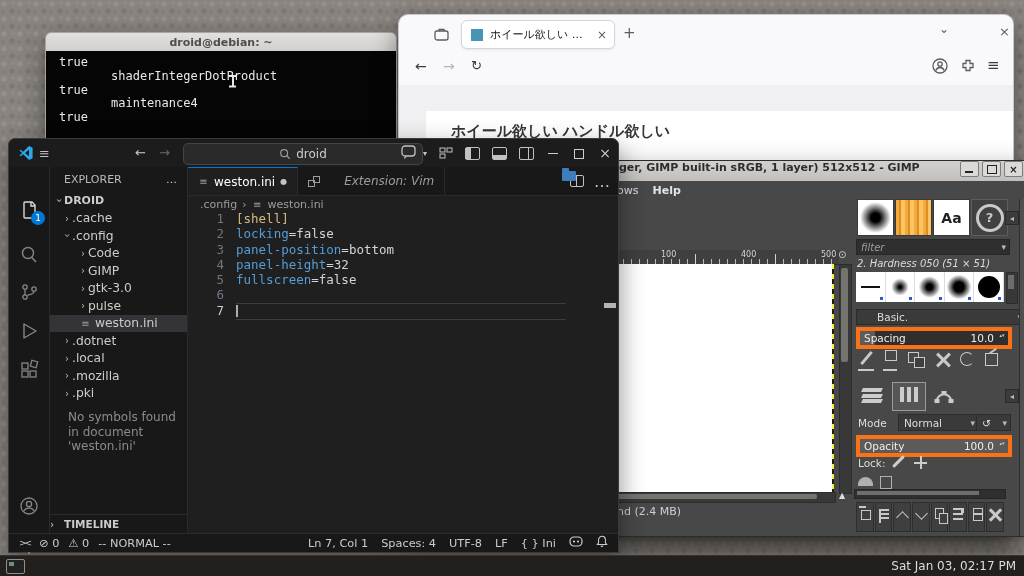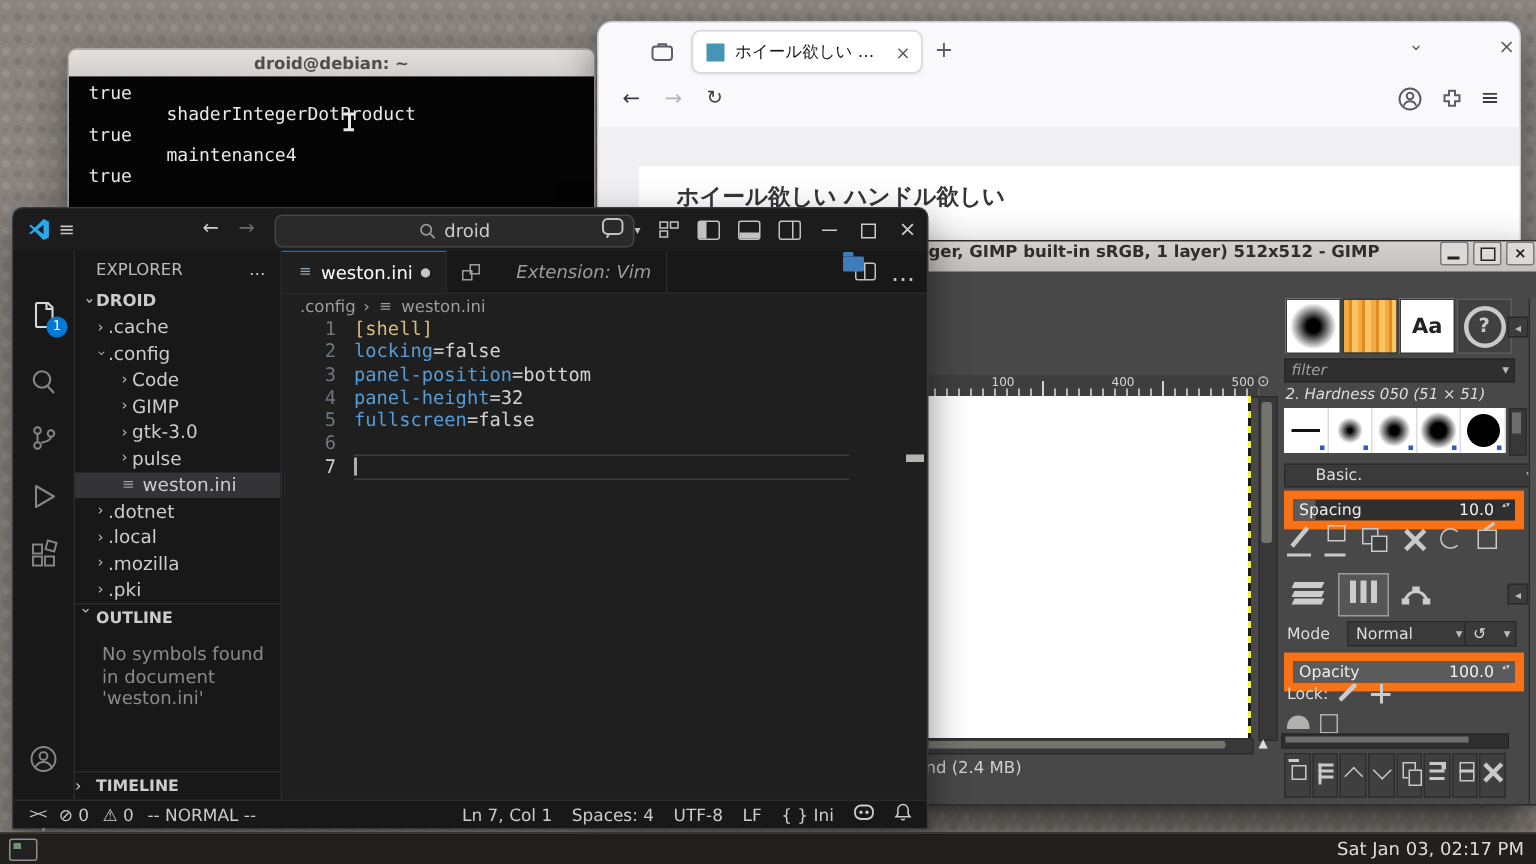--- a/index.html
+++ b/index.html
@@ -89,21 +89,21 @@
   .bline{position:absolute;left:5px;top:14px;width:19px;height:2px;background:#111;}
   .bdot1{position:absolute;inset:0;background:radial-gradient(circle at 50% 50%, #000 0 6%, rgba(0,0,0,0) 42%);}
   .bdot2{position:absolute;inset:0;background:radial-gradient(circle at 50% 50%, #000 0 14%, rgba(0,0,0,0) 52%);}
   .bdot3{position:absolute;inset:0;background:radial-gradient(circle at 50% 50%, #000 0 24%, rgba(0,0,0,0) 60%);}
   .bsolid{position:absolute;left:4px;top:4px;width:22px;height:22px;border-radius:50%;background:#000;}
   .bscroll{position:absolute;left:152px;top:73px;width:10px;height:30px;background:#383838;border:1px solid #2c2c2c;}
   .bscroll::after{content:"";position:absolute;left:1px;top:2px;width:6px;height:14px;background:#6d6d6d;}
   .gselect{position:absolute;left:2px;width:148px;height:14px;background:#3a3a3a;border:1px solid #2c2c2c;
     font-size:10.5px;color:#ddd;display:flex;align-items:center;padding-left:20px;}
   .gselect .dd{position:absolute;right:3px;font-size:9px;color:#bbb;}
-  .gslider{position:absolute;left:2px;width:148px;height:14px;background:#2f2f2f;border:6px solid #f97316;overflow:hidden;}
+  .gslider{position:absolute;left:2px;width:148px;height:14px;background:#2f2f2f;border:4px solid #f97316;overflow:hidden;}
   .gslider .fill{position:absolute;left:0;top:0;bottom:0;background:#5b5b5b;}
   .gslider .lab{position:absolute;left:4px;top:1px;font-size:10.5px;color:#eee;}
   .gslider .val{position:absolute;right:14px;top:1px;font-size:10.5px;color:#eee;}
   .spin{position:absolute;right:2px;top:1px;width:8px;font-size:5px;line-height:6px;color:#ccc;text-align:center;}
   .gbtnrow{position:absolute;left:2px;width:148px;display:flex;justify-content:space-between;}
   .gibtn{width:22px;height:24px;position:relative;color:#c9c9c9;}
   .sh{position:absolute;background:#c9c9c9;}
   .shb{position:absolute;border:1.6px solid #c9c9c9;}
   .d2tab{position:absolute;width:32px;height:27px;display:flex;align-items:center;justify-content:center;}
   .d2tab.sel{background:#565656;border:1px solid #9a9a9a;}
@@ -280,20 +280,24 @@
       <span style="margin-left:auto;display:flex;margin-right:2px;">
         <span class="gimp-wbtn">
             <span class="bar"></span>
           </span>
         <span class="gimp-wbtn">
             <span class="box"></span>
           </span>
         <span class="gimp-wbtn">×</span>
       </span>
     </div>
+    <div class="gimp-menu">
+      <span>ows</span>
+      <span style="font-weight:bold">Help</span>
+    </div>
 
     <div class="ruler">
       <div class="ticks"></div>
         <div class="bigticks"></div>
       <span class="num" style="left:48px;">100</span>
       <span class="num" style="left:128px;">400</span>
       <span class="num" style="left:208px;">500</span>
     </div>
     <span class="r" style="left:225px;top:88px;font-size:10px;color:#ccc;">⊙</span>
     <div class="canvas"></div>
@@ -607,24 +611,20 @@
             <span>.local</span>
           </div>
         <div class="trow" style="padding-left:12px;">
             <span class="chev">›</span>
             <span>.mozilla</span>
           </div>
         <div class="trow" style="padding-left:12px;">
             <span class="chev">›</span>
             <span>.pki</span>
           </div>
-        <div class="sec-head" style="border-top:1px solid #2a2a2a;">
-          <span class="chev down" style="width:14px;font-weight:normal;">›</span>
-          <span>OUTLINE</span>
-        </div>
         <div class="outline-msg" style="margin-top:8px;">
           <div>No symbols found</div>
           <div>in document</div>
           <div>'weston.ini'</div>
         </div>
         <div class="sec-head r" style="left:0;right:0;bottom:1px;border-top:1px solid #2a2a2a;">
           <span class="chev" style="width:14px;font-weight:normal;">›</span>
           <span>TIMELINE</span>
         </div>
       </div>

